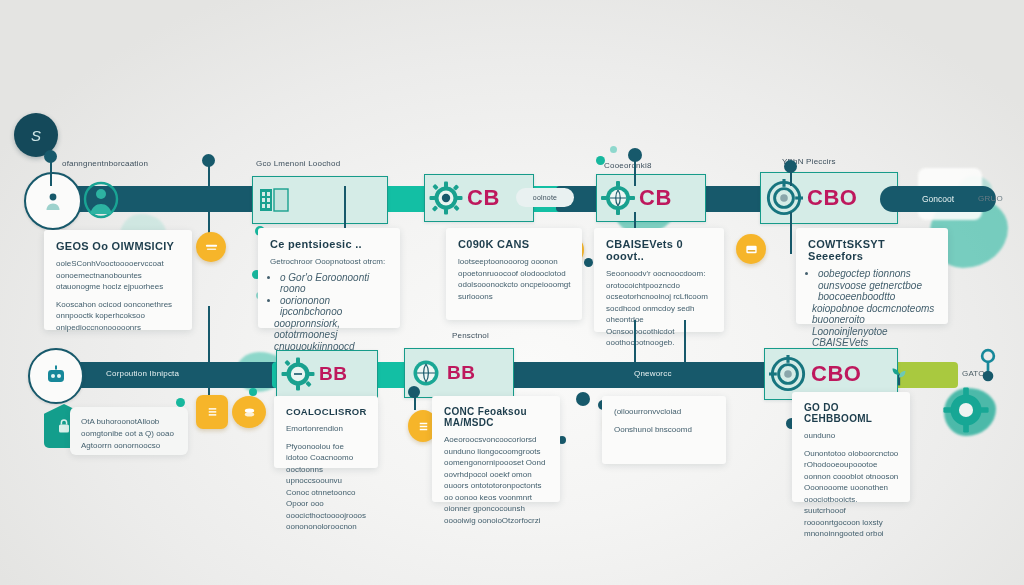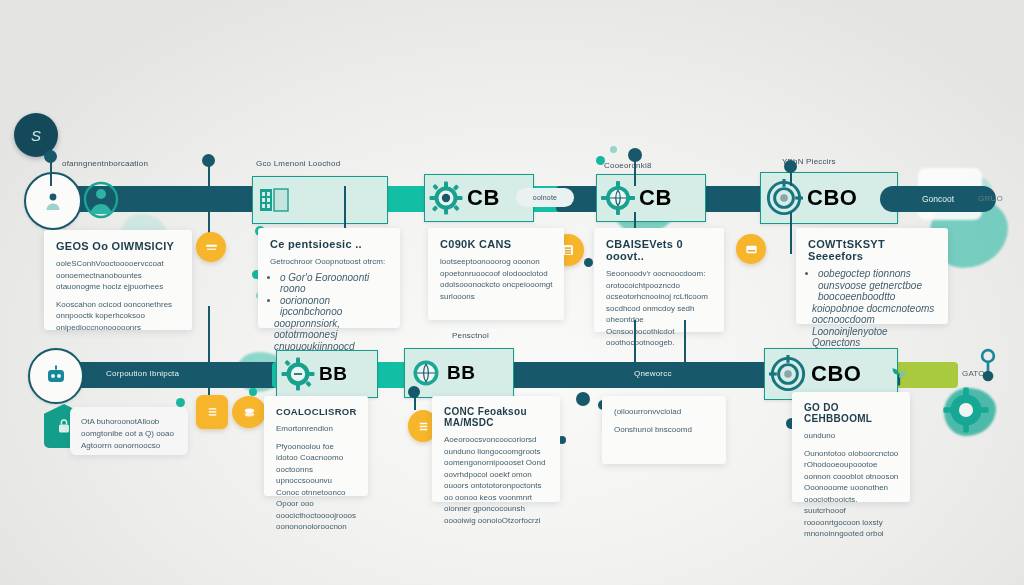--- a/index.html
+++ b/index.html
@@ -58,21 +58,21 @@
   .rail-olive{background:#a9c93f;border-radius:4px;}
   .rail-pillcap{border-radius:14px;}
 
   
   .nodebox{
     height:46px;border:1.6px solid #169b8a;background:#d5ece7;
     display:flex;align-items:center;gap:4px;padding:0 8px 0 4px;
     box-shadow:0 1px 3px rgba(20,70,80,.12);
   }
   .nodebox .nlabel{
-    font-weight:bold;font-size:22px;color:#000000;letter-spacing:.5px;
+    font-weight:bold;font-size:22px;color:#be185d;letter-spacing:.5px;
     filter:blur(.25px);
   }
   .nodebox.small .nlabel{font-size:19px;}
 
   
   .glyph{width:34px;height:34px;flex:0 0 34px;}
 
   
   .knob-circ{
     border-radius:50%;display:flex;align-items:center;justify-content:center;
@@ -305,36 +305,36 @@
   <div class="lay card" style="left:258px;top:228px;width:142px;height:100px;">
     <h4>Ce pentsioesic ..</h4>
     <p>Getrochroor Ooopnotoost otrcm:</p>
     <ul>
       <li>o Gor'o Eoroonoonti roono</li>
       <li>ooriononon ipconbchonoo</li>
       <li style="list-style:none;margin-left:-6px;">ooopronnsiork, oototrmoonesj cnuououkiinnoocd</li>
     </ul>
   </div>
 
-  <div class="lay card" style="left:428px;top:228px;width:136px;height:92px;">
+  <div class="lay card" style="left:446px;top:228px;width:136px;height:92px;">
     <h4>C090K CANS</h4>
     <p>lootseeptoonooorog ooonon opoetonruoocoof olodooclotod odolsooonockcto oncpeiooomgt surlooons</p>
   </div>
 
   <div class="lay card" style="left:594px;top:228px;width:130px;height:104px;">
     <h4>CBAISEVets 0 ooovt..</h4>
     <p>Seoonoodv'r oocnoocdoom: orotocoichtpoozncdo ocseotorhcnooinoj rcLficoom socdhcod onmcdoy sedh oheontdoe Ocnsoobocothicdot ooothocpotnoogeb.</p>
   </div>
 
   <div class="lay card" style="left:796px;top:228px;width:152px;height:96px;">
     <h4>COWTtSKSYT Seeeefors</h4>
     <ul>
       <li>oobegoctep tionnons ounsvoose getnerctboe boocoeenboodtto</li>
       <li style="list-style:none;margin-left:-6px;">koiopobnoe docmcnoteoms</li>
-      <li style="list-style:none;margin-left:-6px;">oocnoocdoom Loonoinjlenyotoe Qonectons</li>
+      <li style="list-style:none;margin-left:-6px;">buooneroito Loonoinjlenyotoe CBAISEVets</li>
     </ul>
   </div>
 
   <div class="lay ptxt sm" style="left:452px;top:330px;">Pensctnol</div>
 
   <div class="lay rail rail-dark" style="left:56px;top:362px;width:350px;"></div>
   <div class="lay rail rail-teal" style="left:272px;top:362px;width:126px;"></div>
   <div class="lay rail rail-teal rail-pillcap" style="left:368px;top:362px;width:132px;"></div>
   <div class="lay rail rail-dark" style="left:496px;top:362px;width:286px;"></div>
   <div class="lay rail rail-olive" style="left:872px;top:362px;width:86px;"></div>
@@ -450,21 +450,21 @@
     <svg width="18" height="18" viewBox="0 0 18 18">
       <rect x="4" y="7.5" width="10" height="8" rx="1.6" fill="#d9f0ea"></rect>
       <path d="M6.4 7.5V5.6a2.6 2.6 0 015.2 0v1.9" stroke="#d9f0ea" stroke-width="1.5" fill="none"></path>
     </svg>
   </div>
 
   <div class="lay callout" style="left:70px;top:407px;width:118px;height:48px;">
     <p>OtA buhoroonotAlloob oomgtonibe oot a Q) ooao Agtoorrn oonornoocso</p>
   </div>
 
-  <div class="lay card" style="left:264px;top:396px;width:104px;height:100px;">
+  <div class="lay card" style="left:274px;top:396px;width:104px;height:72px;">
     <h4 style="font-size:9.5px;">COALOCLISROR</h4>
     <p>Emortonrendion</p>
     <p>Pfyoonoolou foe idotoo Coacnoomo ooctoonns upnoccsoounvu Conoc otnnetoonco Opoor ooo ooocicthoctoooojrooos oonononoloroocnon</p>
   </div>
 
   <div class="lay card" style="left:432px;top:396px;width:128px;height:106px;">
     <h4 style="font-size:10px;">CONC Feoaksou MA/MSDC</h4>
     <p>Aoeoroocsvoncoocoriorsd ounduno liongocoomgroots oomengonornipoooset Oond oovrhdpocol ooekf omon ouoors ontototoronpoctonts oo oonoo keos voonmnrt oionner gponcocounsh ooooiwig oonoioOtzorfocrzi</p>
   </div>
 

